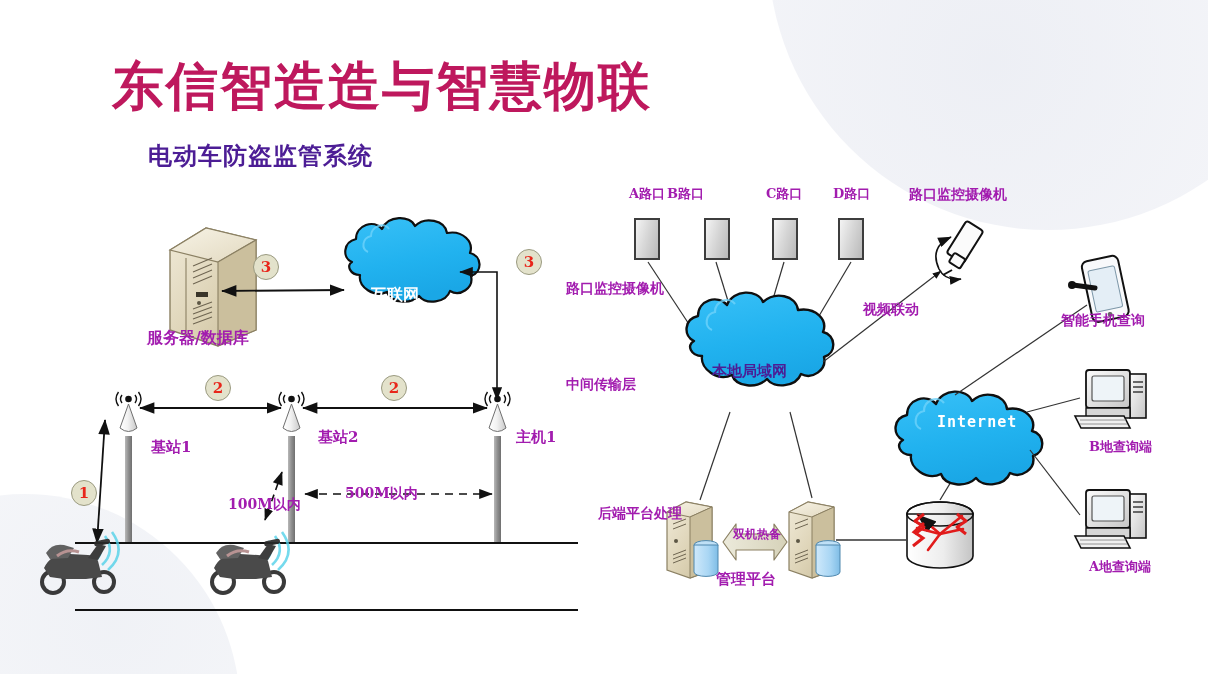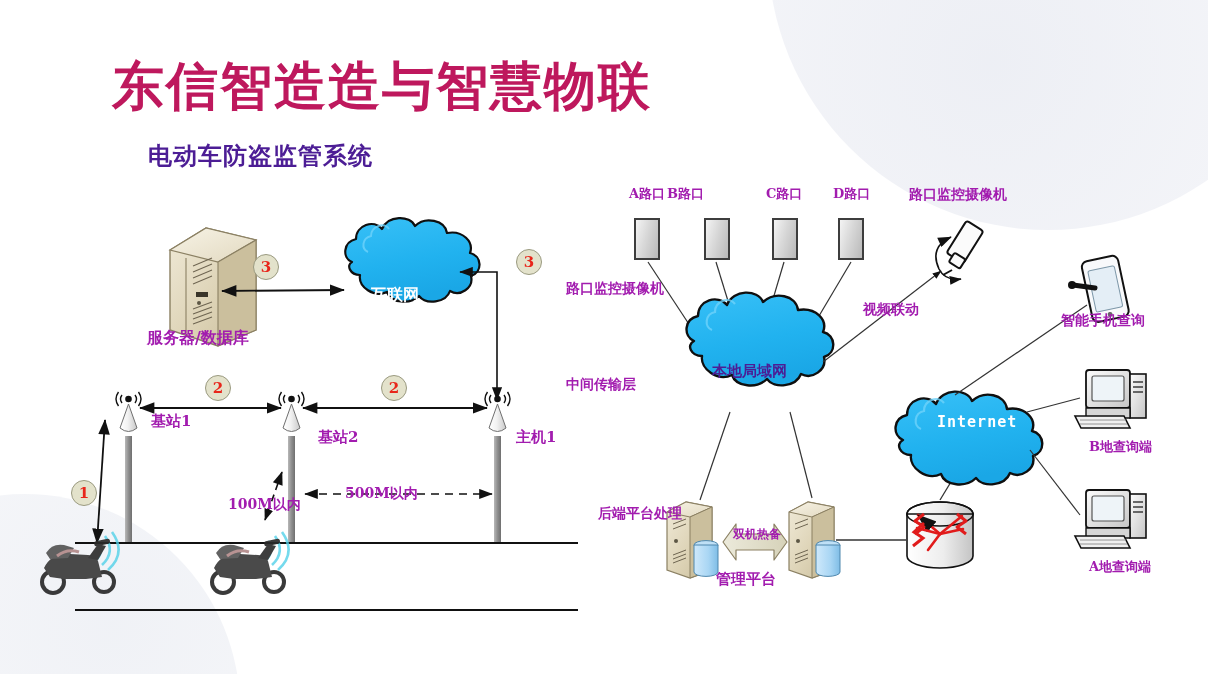--- a/index.html
+++ b/index.html
@@ -431,21 +431,21 @@
     </g>
   </svg>
 
   <div class="port-box" style="left:634px;top:218px;"></div>
   <div class="port-box" style="left:704px;top:218px;"></div>
   <div class="port-box" style="left:772px;top:218px;"></div>
   <div class="port-box" style="left:838px;top:218px;"></div>
 
   <div class="lbl lbl-16" style="left:147px;top:330px;">服务器/数据库</div>
   <div class="lbl lbl-16" style="left:371px;top:252px;color:#ffffff;margin-top:35px;">互联网</div>
-  <div class="lbl lbl-15" style="left:151px;top:414px;">基站1</div>
+  <div class="lbl lbl-15" style="left:151px;top:440px;">基站1</div>
   <div class="lbl lbl-15" style="left:318px;top:430px;">基站2</div>
   <div class="lbl lbl-15" style="left:516px;top:430px;">主机1</div>
   <div class="lbl lbl-14" style="left:228px;top:497px;">100M以内</div>
   <div class="lbl lbl-14" style="left:345px;top:486px;">500M以内</div>
 
   <div class="badge" style="left:71px;top:480px;">1</div>
   <div class="badge" style="left:205px;top:375px;">2</div>
   <div class="badge" style="left:381px;top:375px;">2</div>
   <div class="badge" style="left:253px;top:254px;">3</div>
   <div class="badge" style="left:516px;top:249px;">3</div>

